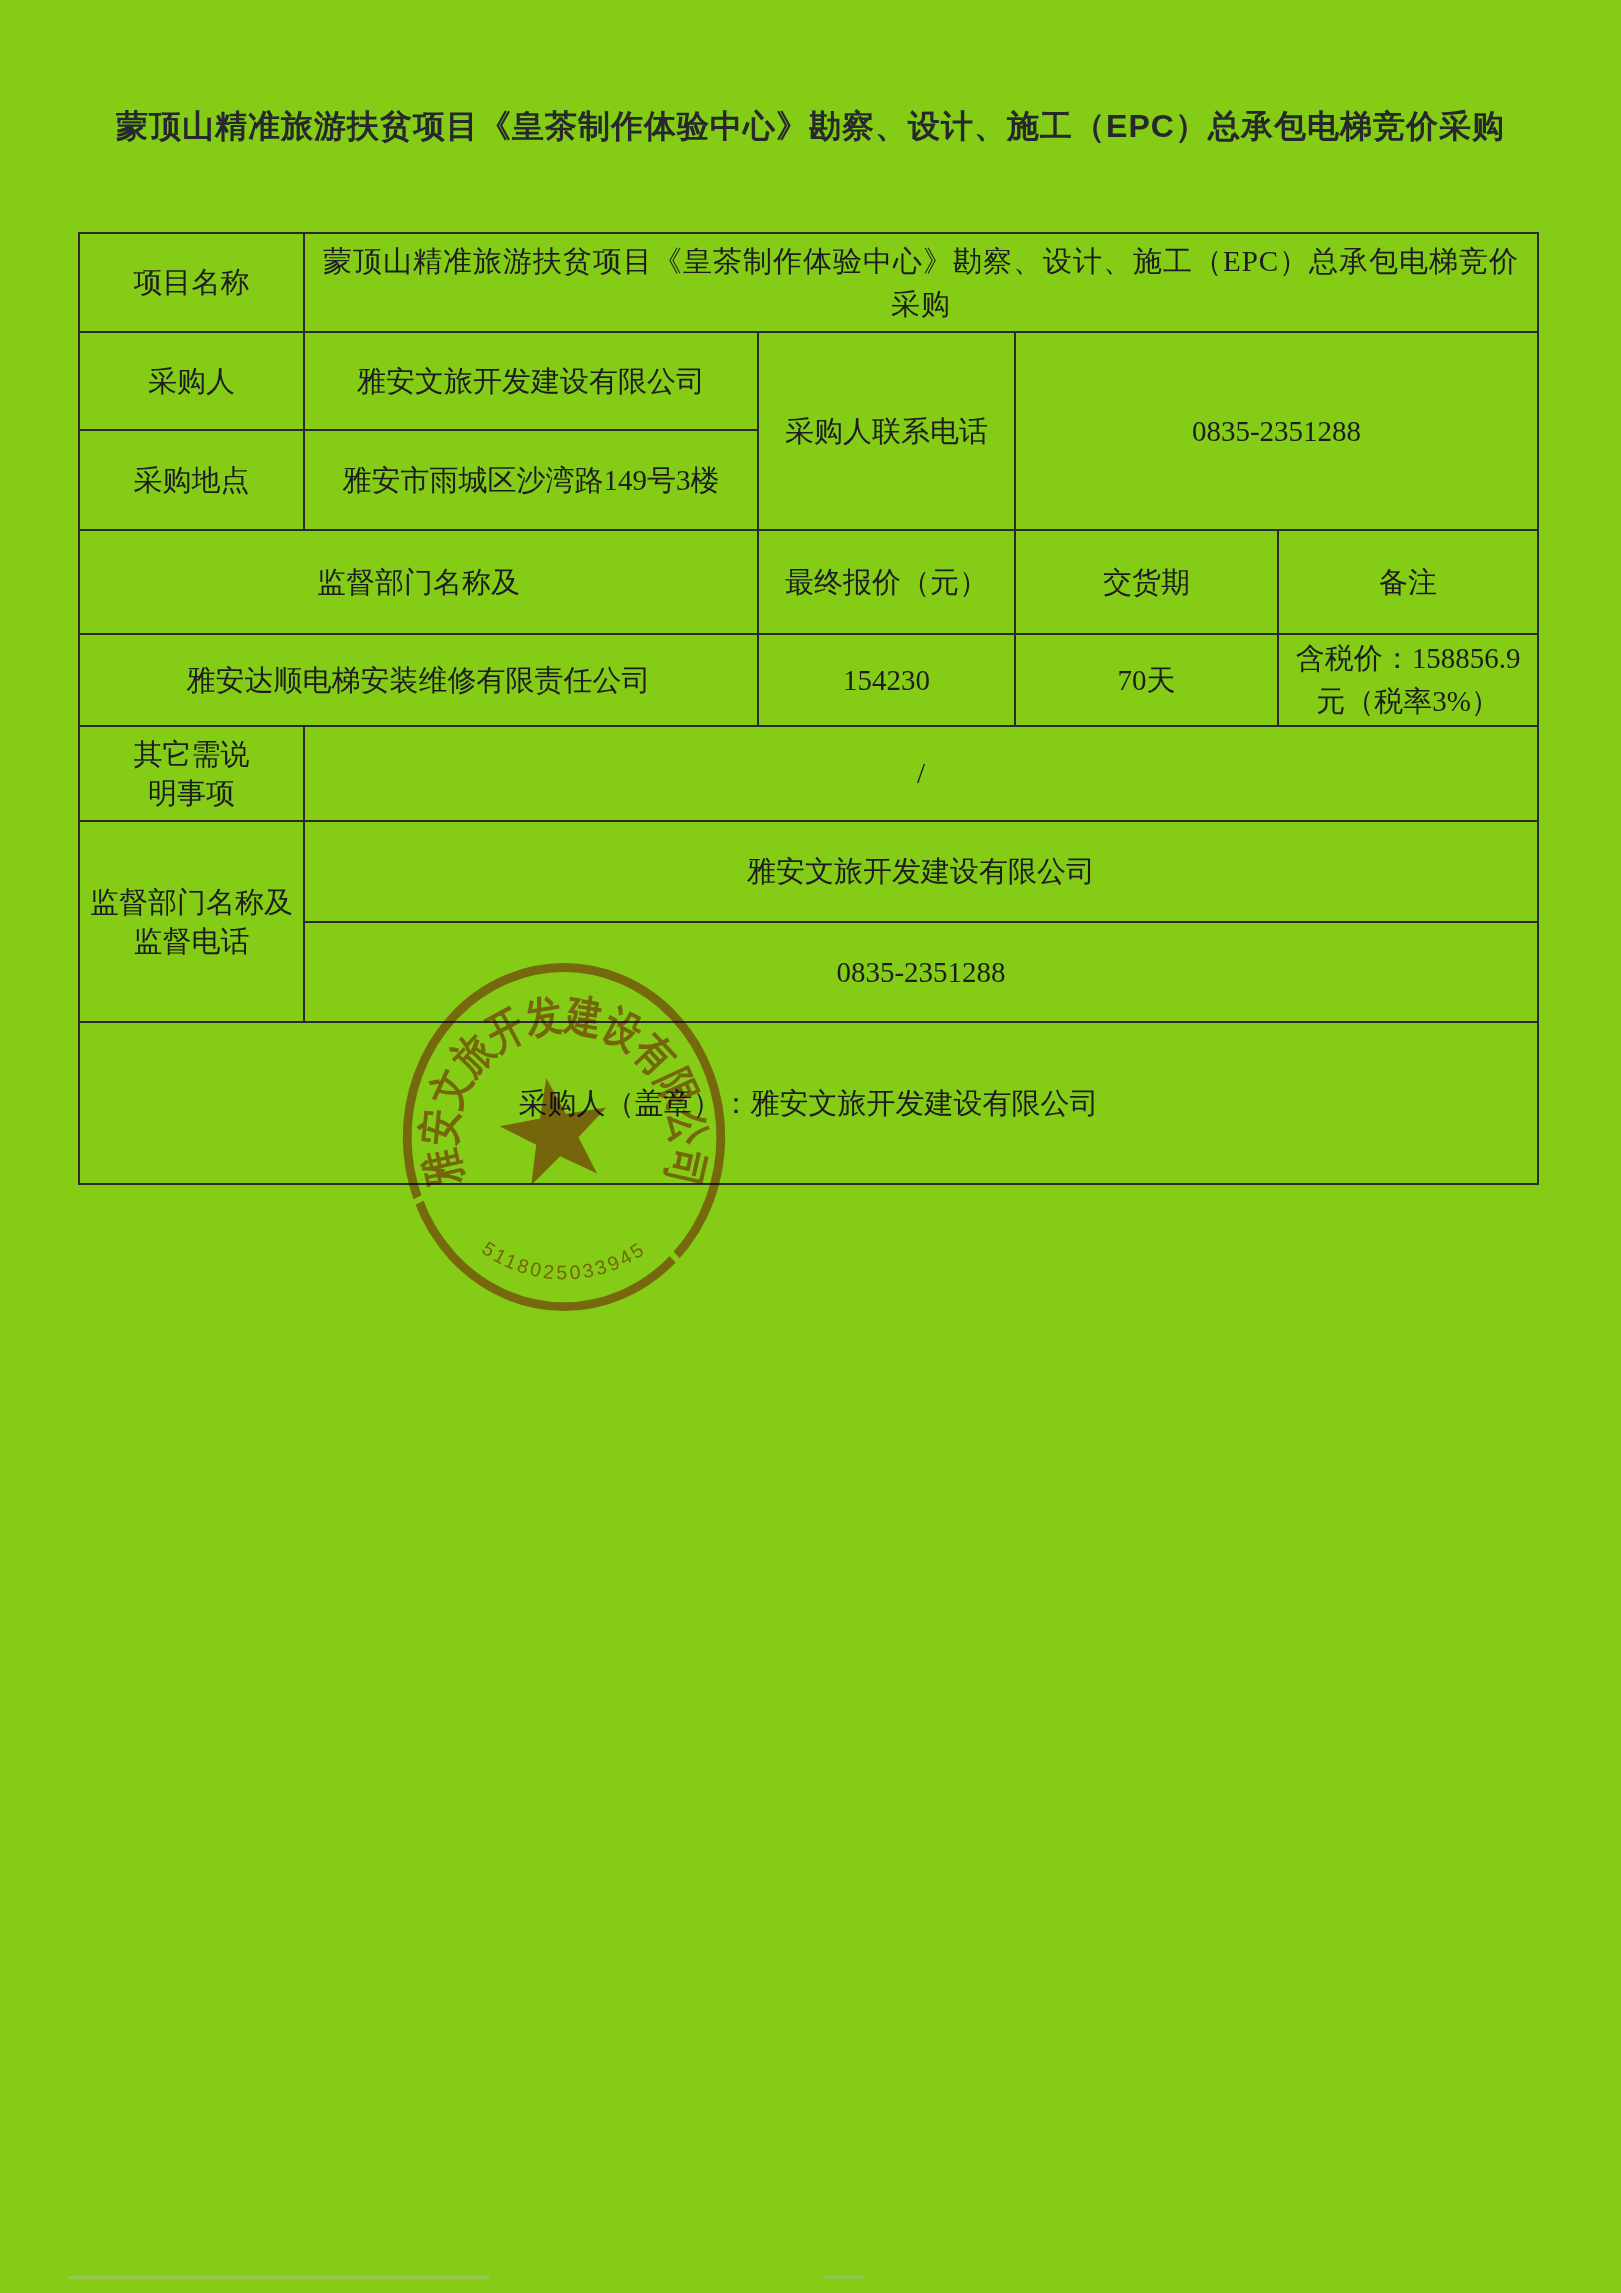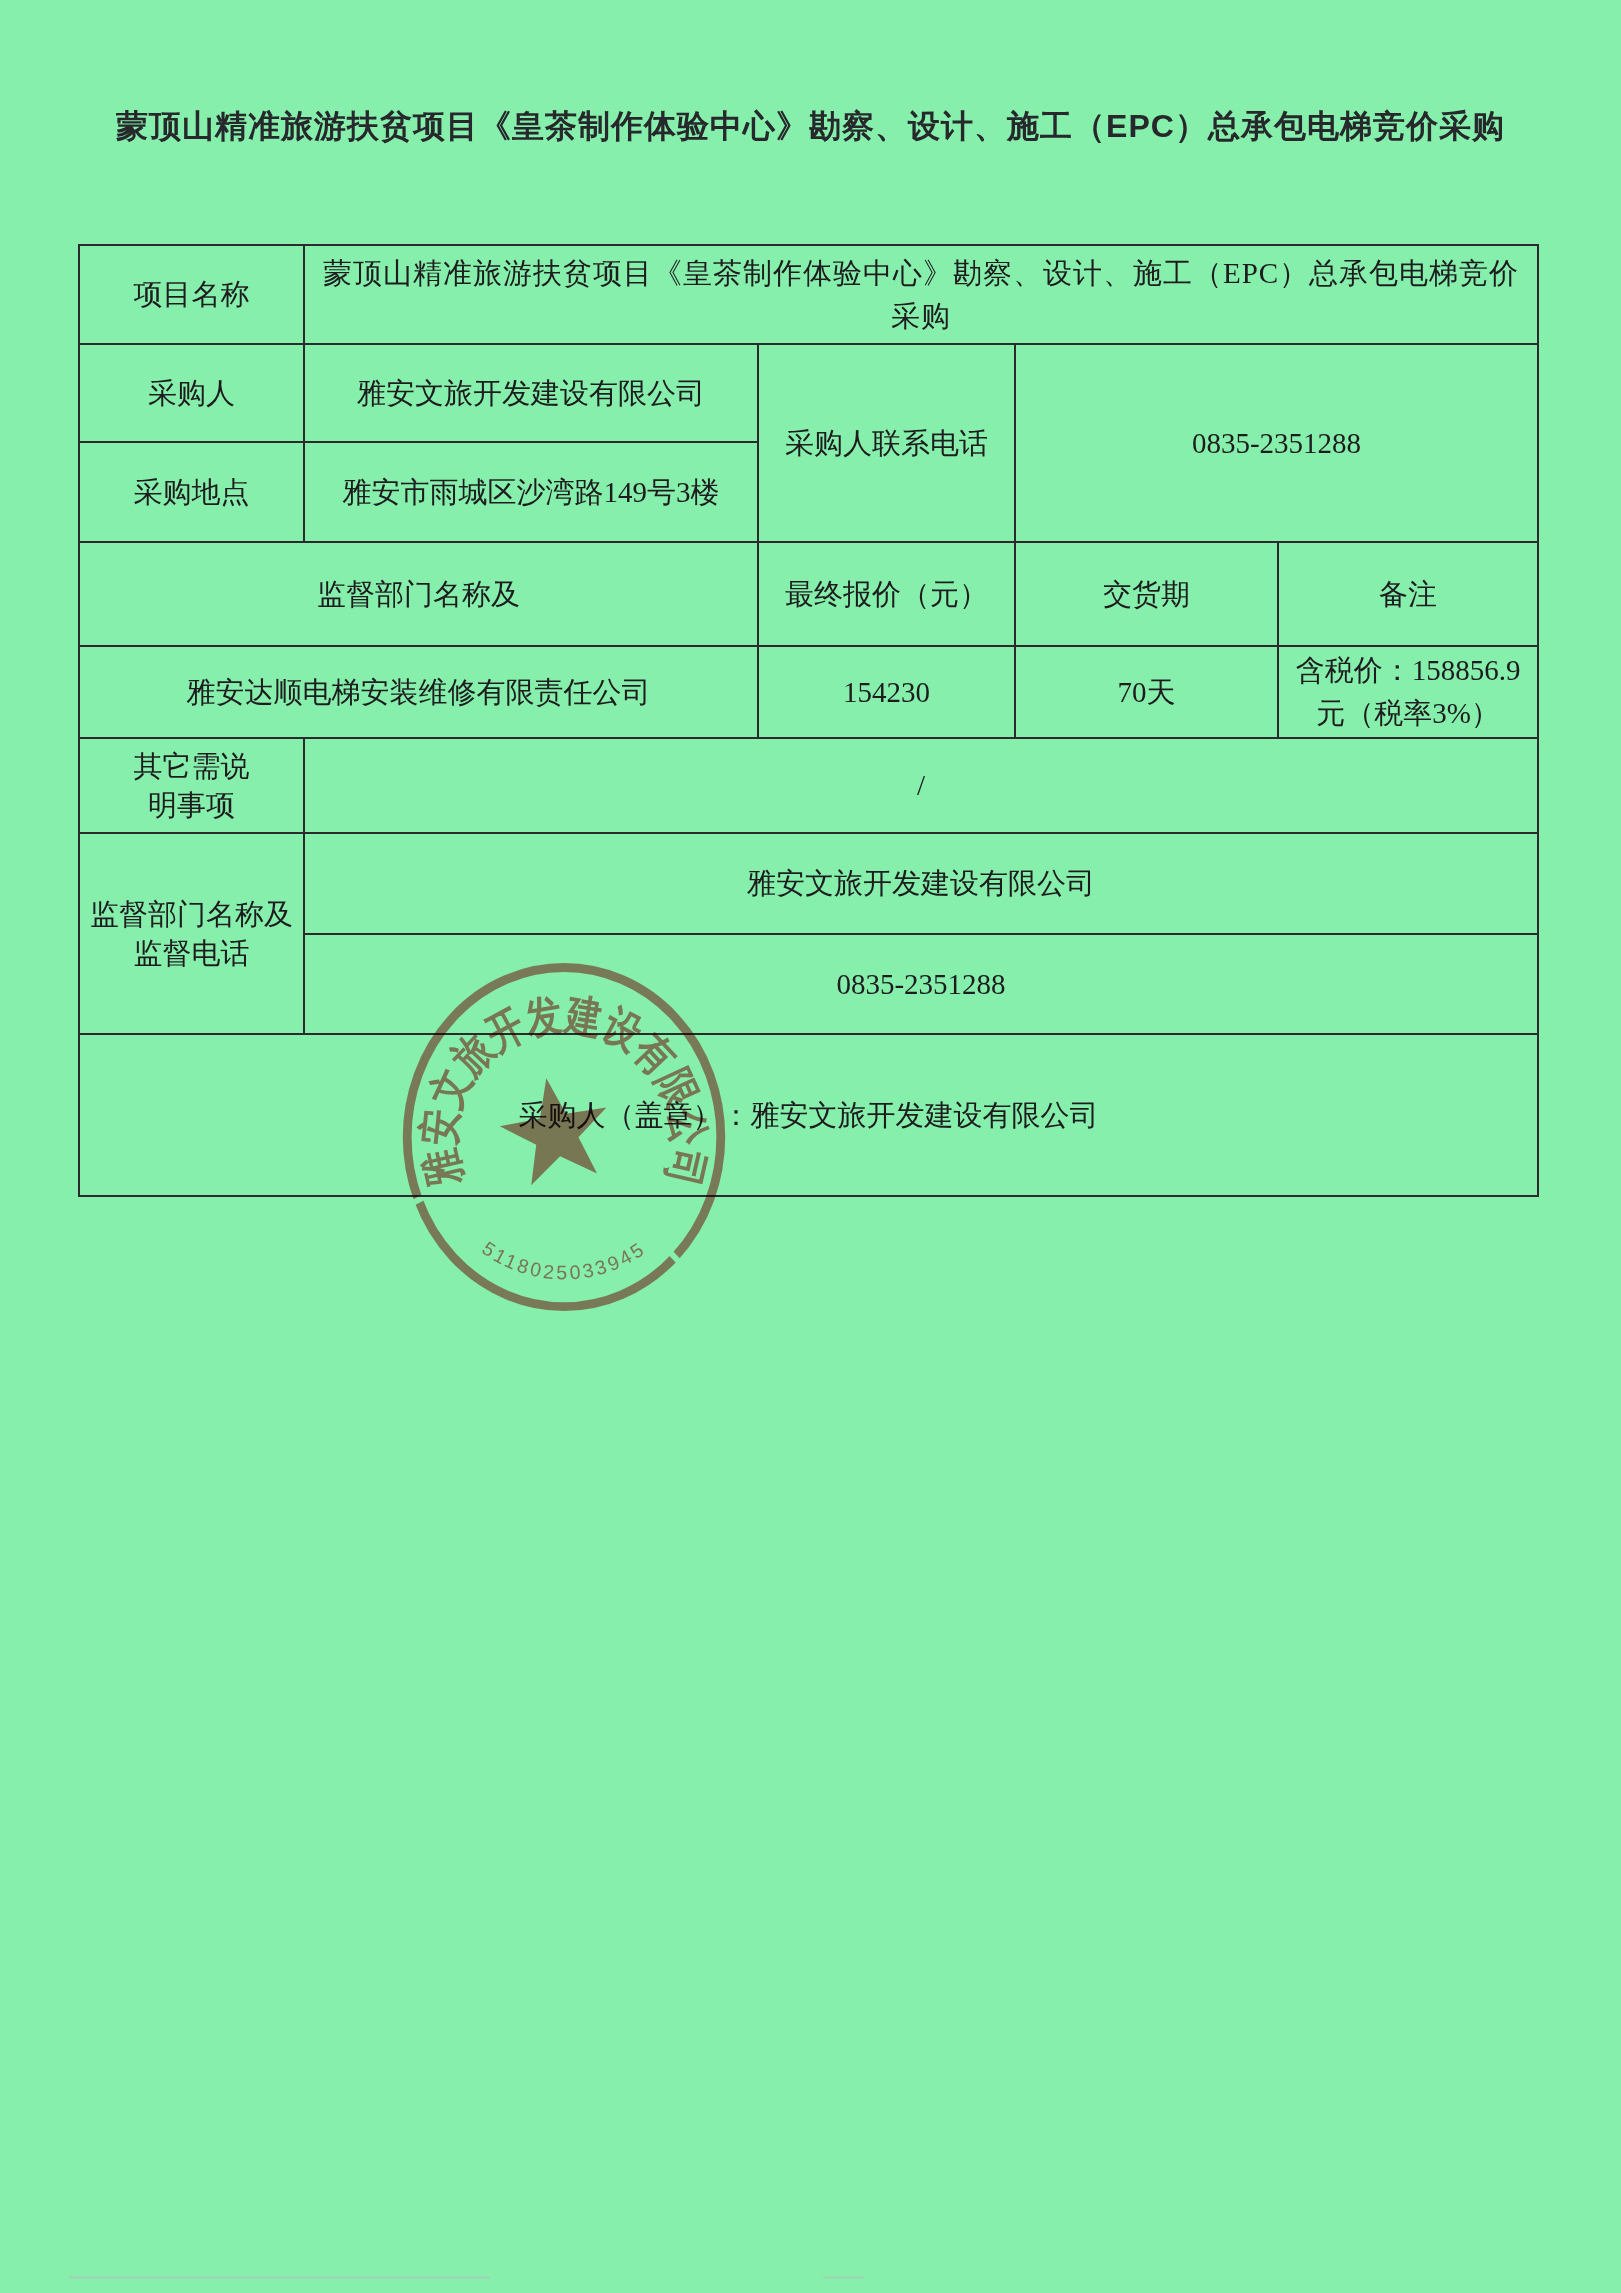--- a/index.html
+++ b/index.html
@@ -1,38 +1,38 @@
 <!DOCTYPE html>
 <html><head>
 <meta charset="utf-8">
 <style>
   html,body{margin:0;padding:0;background:#e9e9e9;}
   .page{
     position:relative;
     width:1621px;height:2294px;
-    background:#86efac;
+    background:#84cc16;
     overflow:hidden;
     font-family:"Liberation Serif", serif;
     color:#1d1d1f;
   }
   .doc-title{
     position:absolute;
     left:39px;right:39px;top:104px;
     text-align:center;
     font-family:"Liberation Sans", sans-serif;
     font-weight:700;
     font-size:32px;
     line-height:45px;
     color:#26282c;
     letter-spacing:1px;
   }
   .doc-title span{display:block;}
   table.main{
     position:absolute;
-    left:78px;top:244px;
+    left:78px;top:232px;
     width:1458px;
     border-collapse:collapse;
     table-layout:fixed;
   }
   table.main td{
     border:2px solid #2b2b2e;
     vertical-align:middle;
     text-align:center;
     font-size:29px;
     line-height:43px;

